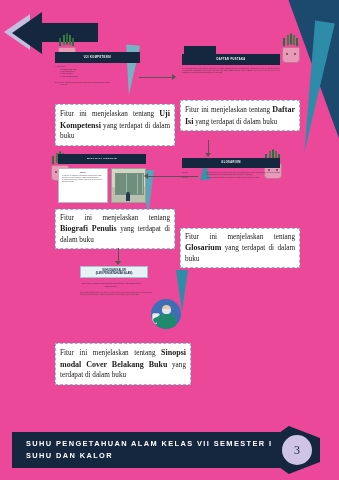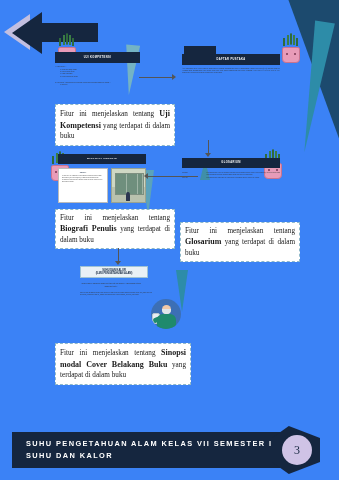--- a/index.html
+++ b/index.html
@@ -1,18 +1,18 @@
 <!DOCTYPE html>
 <html><head>
 <meta charset="utf-8">
 <style>
   html,body{margin:0;padding:0;background:#c9ccd4;}
   body{font-family:"Liberation Serif", serif;}
   #page{
-    position:relative;width:339px;height:480px;background:#3b82f6;overflow:hidden;
+    position:relative;width:339px;height:480px;background:#ec4899;overflow:hidden;
   }
   
   .shape{position:absolute;}
   .arrow-shadow{
     left:4px;top:14px;width:0;height:0;
     border-top:18px solid transparent;border-bottom:18px solid transparent;
     border-right:26px solid #c3bfe0;
   }
   .arrow-head{
     left:12px;top:12px;width:0;height:0;
@@ -232,20 +232,23 @@
 
   <div class="card" style="left:182px;top:54px;width:98px;">
     <div class="card-head" style="height:11px;line-height:11px;font-size:2.6px;">DAFTAR PUSTAKA</div>
     <div class="card-body" style="margin-top:3px;">Alex Sobiyaptiko. 2016. Cerita Pancol 4. Banda Institut Teknologi Bandung.  saria. 2016. Pengembangan Lembar Kerja Siswa (LKS) Berbasis Discovery Learning untuk Meningkatkan Hasil Belajar Siswa SMP Pada Pokok Bahasan Suhu dan Kalor.  Semarang: UNIVERSITAS NEGERI SEMARANG. Jurnal https://lib.unnes.ac.id/24728/ diakses pada 10 mei 2020.</div>
   </div>
 
   <div class="caption" style="left:55px;top:104px;width:110px;">
     <span>Fitur ini menjelaskan tentang </span><b>Uji Kompetensi</b><span> yang terdapat di dalam buku</span>
   </div>
 
+  <div class="caption" style="left:180px;top:100px;width:110px;">
+    <span>Fitur ini menjelaskan tentang </span><b>Daftar Isi</b><span> yang terdapat di dalam buku</span>
+  </div>
 
   <div class="conn conn-v" style="left:208px;top:140px;height:14px;"></div>
   <div class="ah-down" style="left:205px;top:153px;"></div>
 
   <div class="card" style="left:58px;top:154px;width:88px;">
     <div class="card-head" style="height:10px;line-height:10px;font-size:2.5px;">BIOGRAFI PENULIS</div>
     <div style="display:flex;gap:3px;margin-top:4px;">
       <div class="mini-box" style="width:46px;">
         <div class="mb-title">PROFIL</div>
         <div>Penulis lahir di Semarang. Ia menempuh pendidikan dasar hingga menengah di kota kelahirannya, kemudian melanjutkan studi pendidikan fisika dan aktif menulis bahan ajar untuk siswa sekolah menengah pertama.</div>
@@ -271,21 +274,21 @@
         <div class="gloss-k">Konveksi</div>
         <div class="gloss-v">Perpindahan kalor pada suatu zat yang disertai perpindahan partikel-partikel zat tersebut.</div>
       </div>
     </div>
   </div>
 
   <div class="caption" style="left:55px;top:209px;width:110px;">
     <span>Fitur ini menjelaskan tentang </span><b>Biografi Penulis</b><span> yang terdapat di dalam buku</span>
   </div>
 
-  <div class="caption" style="left:180px;top:222px;width:110px;">
+  <div class="caption" style="left:180px;top:228px;width:110px;">
     <span>Fitur ini menjelaskan tentang </span><b>Glosarium</b><span> yang terdapat di dalam buku</span>
   </div>
 
   <div class="conn conn-v" style="left:118px;top:248px;height:14px;"></div>
   <div class="ah-down" style="left:115px;top:261px;"></div>
 
   <div class="card" style="left:80px;top:266px;width:105px;">
     <div class="sin-head" style="width:62px;padding:2px 2px;font-size:2.6px;">
       <div>SUHU DAN KALOR</div>
       <div>(ILMU PENGETAHUAN ALAM)</div>

